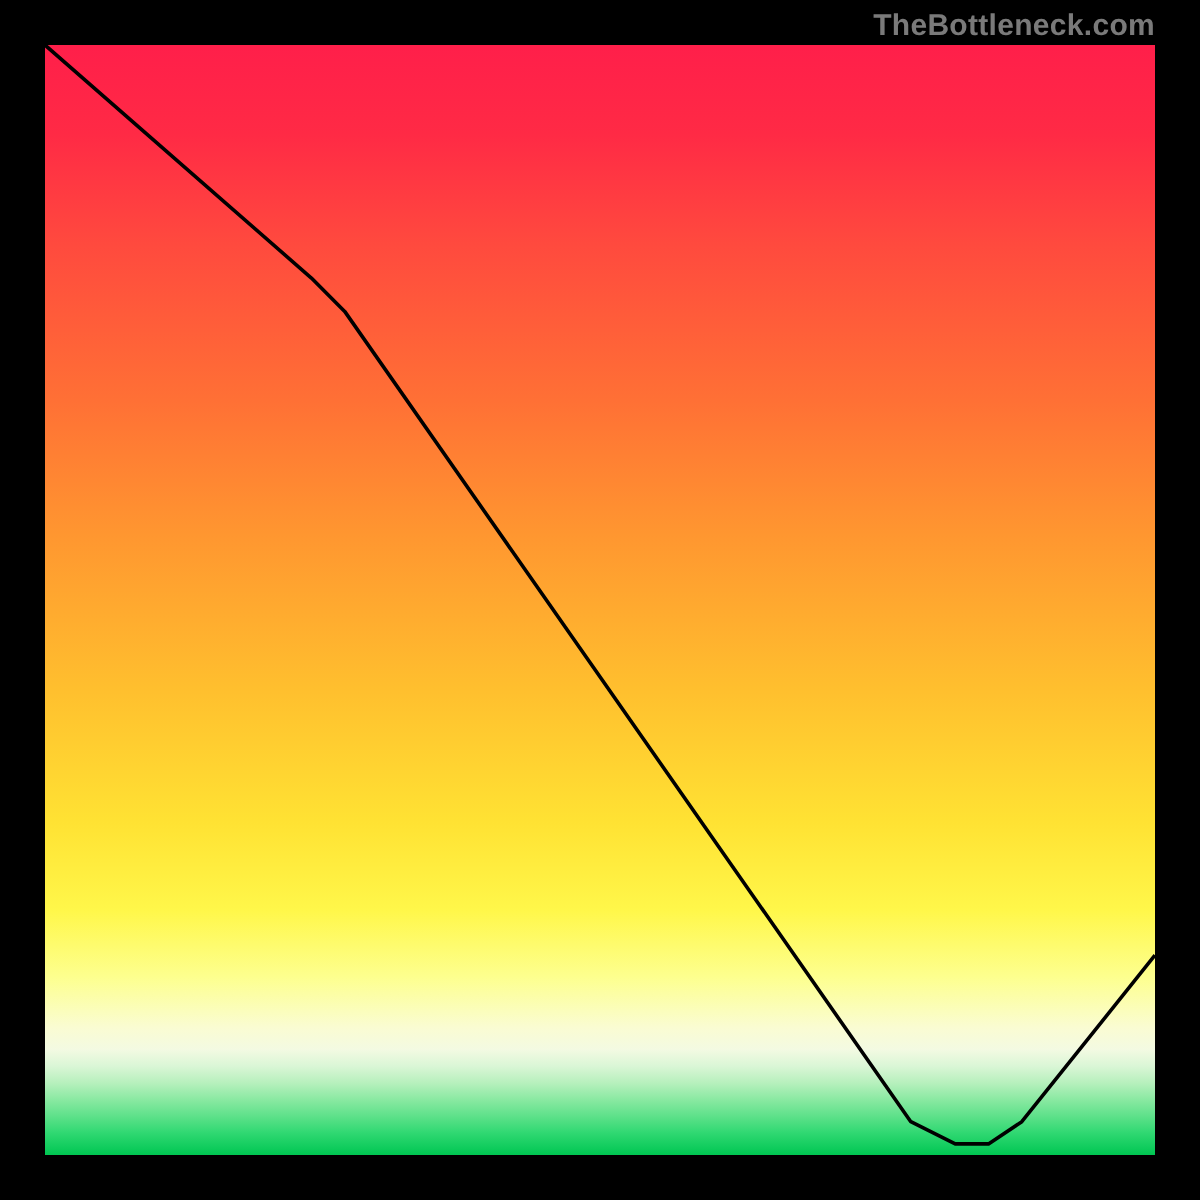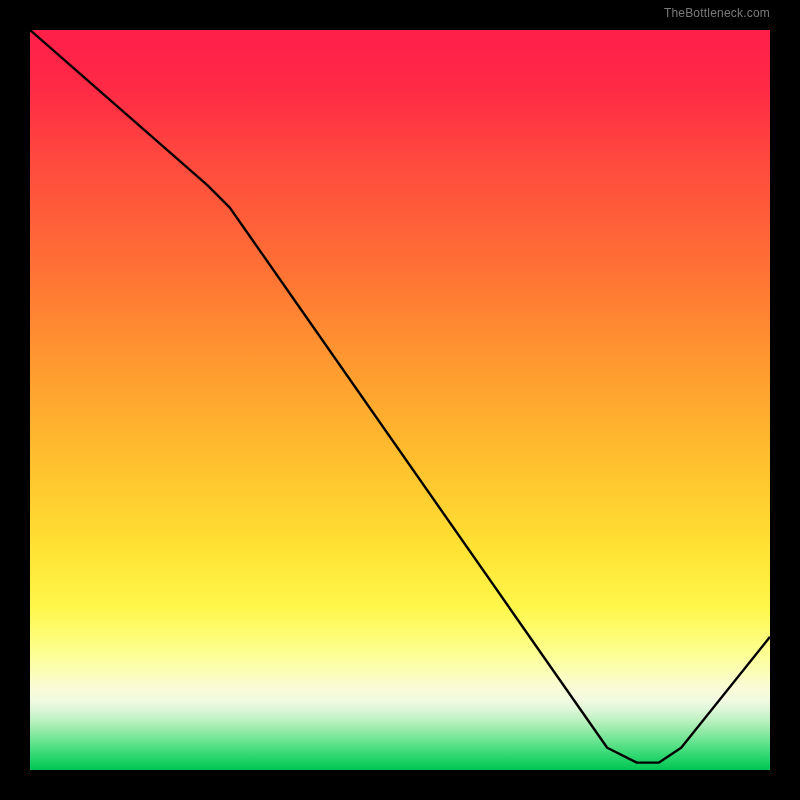--- a/index.html
+++ b/index.html
@@ -49,22 +49,22 @@
       #5ee18a 96.5%,
       #30d872 98%,
       #00c652 100%
     );
   }
   .attrib {
     position: absolute;
     top: 6px;
     right: 30px;
     color: #7a7a7a;
-    font-size: 12px;
-    font-weight: 400;
+    font-size: 20px;
+    font-weight: 700;
     letter-spacing: 0.2px;
   }
   svg.line {
     position: absolute;
     inset: 0;
   }
   .tick-label {
     position: absolute;
     color: rgba(255,0,30,0.55);
     font-size: 11px;

